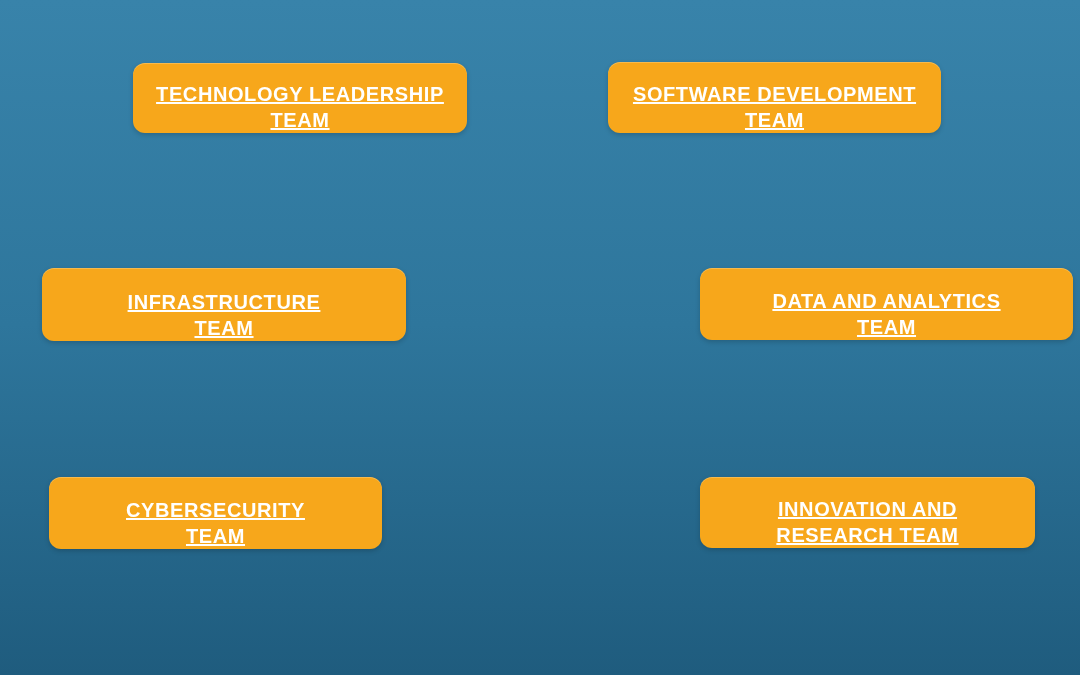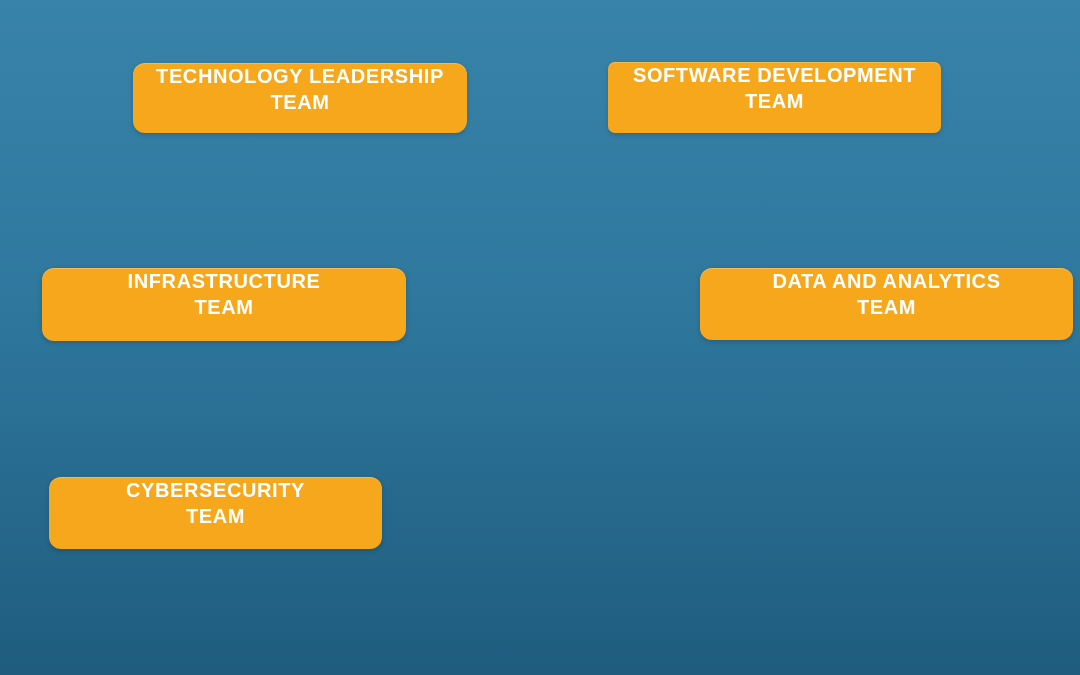--- a/index.html
+++ b/index.html
@@ -16,25 +16,26 @@
     height: 675px;
     background: linear-gradient(180deg,
       var(--background-top, #3883AA) 0%,
       #2E769C 48%,
       var(--background-bottom, #1F5C7E) 100%);
     overflow: hidden;
   }
   .node {
     position: absolute;
     display: flex;
-    align-items: flex-start;
+    align-items: flex-end;
     justify-content: center;
     text-align: center;
     color: var(--text, #FFFFFF);
     font-weight: bold;
+    text-decoration: underline;
   }
   .node .label {
     white-space: pre-line;
     width: 100%;
   }
   .team-box {
     background: var(--team-box, #F7A71B);
     border-radius: 12px;
     font-size: 20px;
     line-height: 26px;
@@ -44,21 +45,21 @@
   .center-box {
     background: var(--center-box, #90B2D0);
     border-radius: 28px;
     font-size: 23px;
     line-height: 31px;
     letter-spacing: 0.6px;
     box-shadow: 0 2px 6px rgba(0,0,0,0.15);
   }
   
   .pos-tl { left: 133px; top: 63px;  width: 334px; height: 70px; }
-  .pos-tr { left: 608px; top: 62px;  width: 333px; height: 71px; border-radius: 7px; }
+  .pos-tr { left: 608px; top: 62px;  width: 333px; height: 71px; }
   .pos-ml { left: 42px;  top: 268px; width: 364px; height: 73px; }
   .pos-mr { left: 700px; top: 268px; width: 373px; height: 72px; }
   .pos-bl { left: 49px;  top: 477px; width: 333px; height: 72px; }
   .pos-br { left: 700px; top: 477px; width: 335px; height: 71px; }
   .pos-center { left: 441px; top: 427px; width: 196px; height: 178px; }
 </style>
 </head>
 <body>
 
 <div class="canvas">
@@ -81,15 +82,19 @@
   <div class="node team-box pos-mr">
     <span class="label">DATA AND ANALYTICS
 TEAM</span>
   </div>
 
   <div class="node team-box pos-bl">
     <span class="label">CYBERSECURITY
 TEAM</span>
   </div>
 
+  <div class="node team-box pos-br">
+    <span class="label">INNOVATION AND
+RESEARCH TEAM</span>
+  </div>
 
 
 </div>
 
 </body></html>

